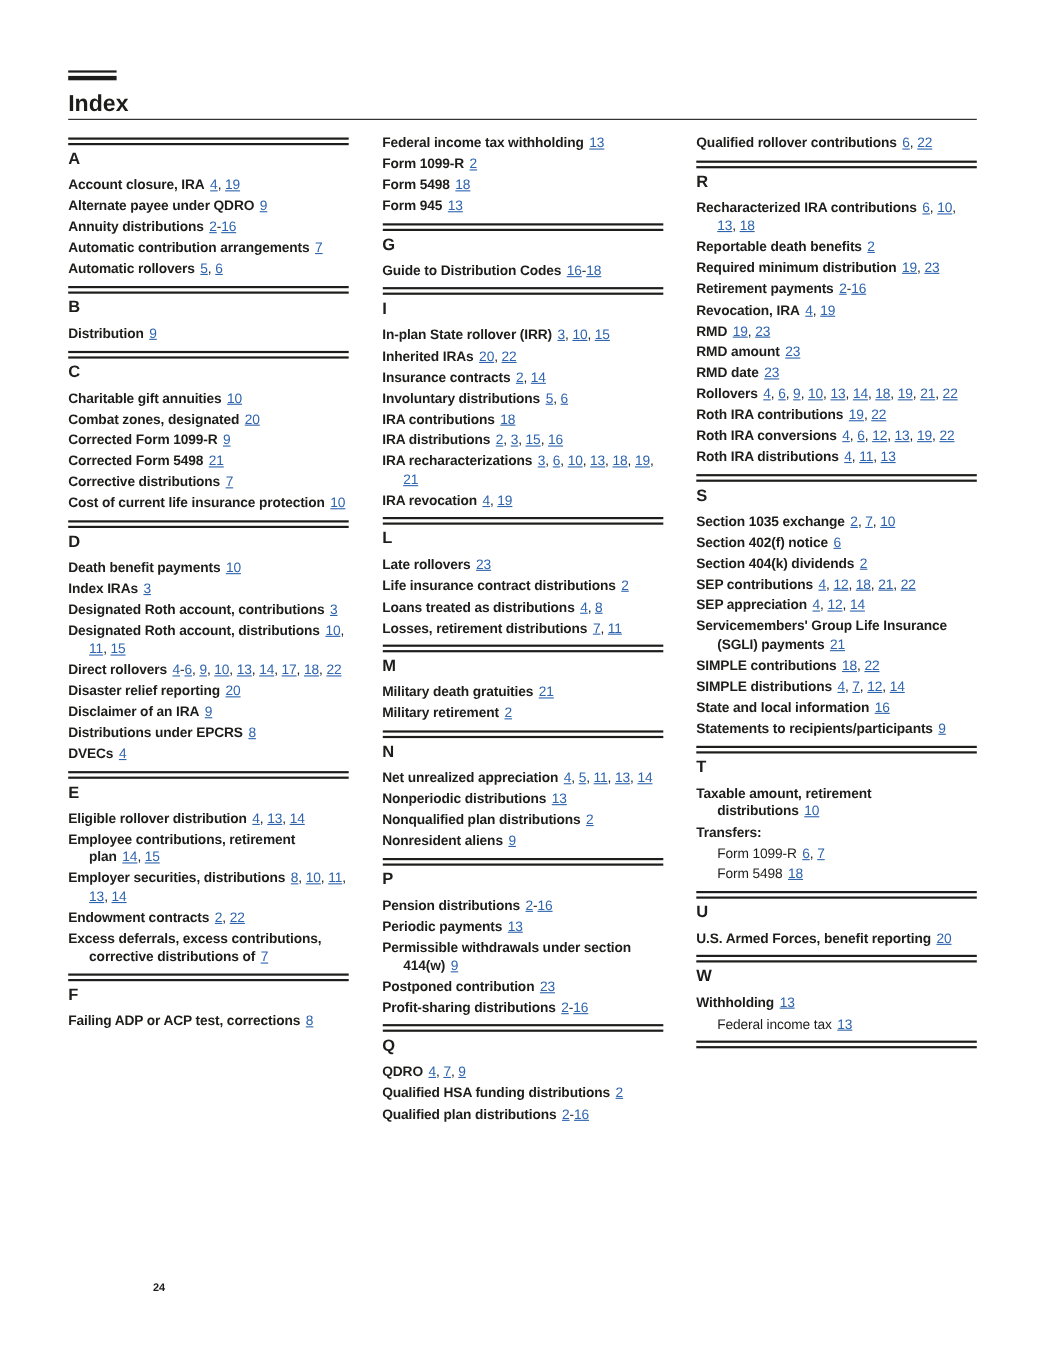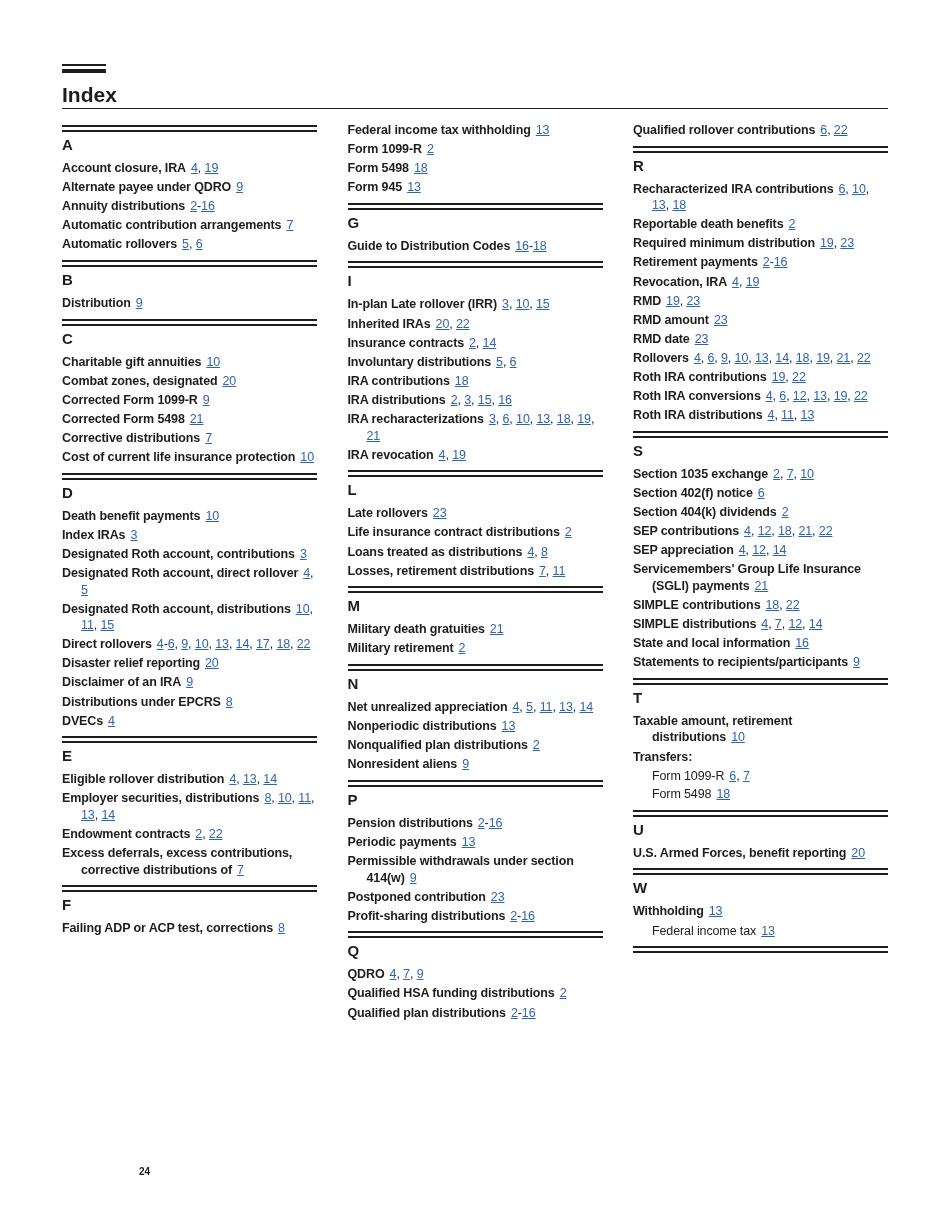--- a/index.html
+++ b/index.html
@@ -53,48 +53,48 @@
       <div class="entry"><span class="term">Combat zones, designated</span><span class="refs"><a class="ref" href="#">20</a></span></div>
       <div class="entry"><span class="term">Corrected Form 1099-R</span><span class="refs"><a class="ref" href="#">9</a></span></div>
       <div class="entry"><span class="term">Corrected Form 5498</span><span class="refs"><a class="ref" href="#">21</a></span></div>
       <div class="entry"><span class="term">Corrective distributions</span><span class="refs"><a class="ref" href="#">7</a></span></div>
       <div class="entry"><span class="term">Cost of current life insurance protection</span><span class="refs"><a class="ref" href="#">10</a></span></div>
       <div class="drule"></div>
       <div class="letter">D</div>
       <div class="entry"><span class="term">Death benefit payments</span><span class="refs"><a class="ref" href="#">10</a></span></div>
       <div class="entry"><span class="term">Index IRAs</span><span class="refs"><a class="ref" href="#">3</a></span></div>
       <div class="entry"><span class="term">Designated Roth account, contributions</span><span class="refs"><a class="ref" href="#">3</a></span></div>
-      <div class="entry"><span class="term">Designated Roth account, direct rollover</span><span class="refs"><a class="ref" href="#">4</a><span class="sep">, </span><a class="ref" href="#">5</a></span></div>
       <div class="entry"><span class="term">Designated Roth account, distributions</span><span class="refs"><a class="ref" href="#">10</a><span class="sep">, </span><a class="ref" href="#">11</a><span class="sep">, </span><a class="ref" href="#">15</a></span></div>
       <div class="entry"><span class="term">Direct rollovers</span><span class="refs"><a class="ref" href="#">4</a><span class="dash">-</span><a class="ref" href="#">6</a><span class="sep">, </span><a class="ref" href="#">9</a><span class="sep">, </span><a class="ref" href="#">10</a><span class="sep">, </span><a class="ref" href="#">13</a><span class="sep">, </span><a class="ref" href="#">14</a><span class="sep">, </span><a class="ref" href="#">17</a><span class="sep">, </span><a class="ref" href="#">18</a><span class="sep">, </span><a class="ref" href="#">22</a></span></div>
       <div class="entry"><span class="term">Disaster relief reporting</span><span class="refs"><a class="ref" href="#">20</a></span></div>
       <div class="entry"><span class="term">Disclaimer of an IRA</span><span class="refs"><a class="ref" href="#">9</a></span></div>
       <div class="entry"><span class="term">Distributions under EPCRS</span><span class="refs"><a class="ref" href="#">8</a></span></div>
       <div class="entry"><span class="term">DVECs</span><span class="refs"><a class="ref" href="#">4</a></span></div>
       <div class="drule"></div>
       <div class="letter">E</div>
       <div class="entry"><span class="term">Eligible rollover distribution</span><span class="refs"><a class="ref" href="#">4</a><span class="sep">, </span><a class="ref" href="#">13</a><span class="sep">, </span><a class="ref" href="#">14</a></span></div>
+      <div class="entry"><span class="term">Employee contributions, retirement plan</span><span class="refs"><a class="ref" href="#">14</a><span class="sep">, </span><a class="ref" href="#">15</a></span></div>
       <div class="entry"><span class="term">Employer securities, distributions</span><span class="refs"><a class="ref" href="#">8</a><span class="sep">, </span><a class="ref" href="#">10</a><span class="sep">, </span><a class="ref" href="#">11</a><span class="sep">, </span><a class="ref" href="#">13</a><span class="sep">, </span><a class="ref" href="#">14</a></span></div>
       <div class="entry"><span class="term">Endowment contracts</span><span class="refs"><a class="ref" href="#">2</a><span class="sep">, </span><a class="ref" href="#">22</a></span></div>
       <div class="entry"><span class="term">Excess deferrals, excess contributions, corrective distributions of</span><span class="refs"><a class="ref" href="#">7</a></span></div>
       <div class="drule"></div>
       <div class="letter">F</div>
       <div class="entry"><span class="term">Failing ADP or ACP test, corrections</span><span class="refs"><a class="ref" href="#">8</a></span></div>
     </div>
     <div class="column">
       <div class="entry"><span class="term">Federal income tax withholding</span><span class="refs"><a class="ref" href="#">13</a></span></div>
       <div class="entry"><span class="term">Form 1099-R</span><span class="refs"><a class="ref" href="#">2</a></span></div>
       <div class="entry"><span class="term">Form 5498</span><span class="refs"><a class="ref" href="#">18</a></span></div>
       <div class="entry"><span class="term">Form 945</span><span class="refs"><a class="ref" href="#">13</a></span></div>
       <div class="drule"></div>
       <div class="letter">G</div>
       <div class="entry"><span class="term">Guide to Distribution Codes</span><span class="refs"><a class="ref" href="#">16</a><span class="dash">-</span><a class="ref" href="#">18</a></span></div>
       <div class="drule"></div>
       <div class="letter">I</div>
-      <div class="entry"><span class="term">In-plan Late rollover (IRR)</span><span class="refs"><a class="ref" href="#">3</a><span class="sep">, </span><a class="ref" href="#">10</a><span class="sep">, </span><a class="ref" href="#">15</a></span></div>
+      <div class="entry"><span class="term">In-plan State rollover (IRR)</span><span class="refs"><a class="ref" href="#">3</a><span class="sep">, </span><a class="ref" href="#">10</a><span class="sep">, </span><a class="ref" href="#">15</a></span></div>
       <div class="entry"><span class="term">Inherited IRAs</span><span class="refs"><a class="ref" href="#">20</a><span class="sep">, </span><a class="ref" href="#">22</a></span></div>
       <div class="entry"><span class="term">Insurance contracts</span><span class="refs"><a class="ref" href="#">2</a><span class="sep">, </span><a class="ref" href="#">14</a></span></div>
       <div class="entry"><span class="term">Involuntary distributions</span><span class="refs"><a class="ref" href="#">5</a><span class="sep">, </span><a class="ref" href="#">6</a></span></div>
       <div class="entry"><span class="term">IRA contributions</span><span class="refs"><a class="ref" href="#">18</a></span></div>
       <div class="entry"><span class="term">IRA distributions</span><span class="refs"><a class="ref" href="#">2</a><span class="sep">, </span><a class="ref" href="#">3</a><span class="sep">, </span><a class="ref" href="#">15</a><span class="sep">, </span><a class="ref" href="#">16</a></span></div>
       <div class="entry"><span class="term">IRA recharacterizations</span><span class="refs"><a class="ref" href="#">3</a><span class="sep">, </span><a class="ref" href="#">6</a><span class="sep">, </span><a class="ref" href="#">10</a><span class="sep">, </span><a class="ref" href="#">13</a><span class="sep">, </span><a class="ref" href="#">18</a><span class="sep">, </span><a class="ref" href="#">19</a><span class="sep">, </span><a class="ref" href="#">21</a></span></div>
       <div class="entry"><span class="term">IRA revocation</span><span class="refs"><a class="ref" href="#">4</a><span class="sep">, </span><a class="ref" href="#">19</a></span></div>
       <div class="drule"></div>
       <div class="letter">L</div>
       <div class="entry"><span class="term">Late rollovers</span><span class="refs"><a class="ref" href="#">23</a></span></div>

